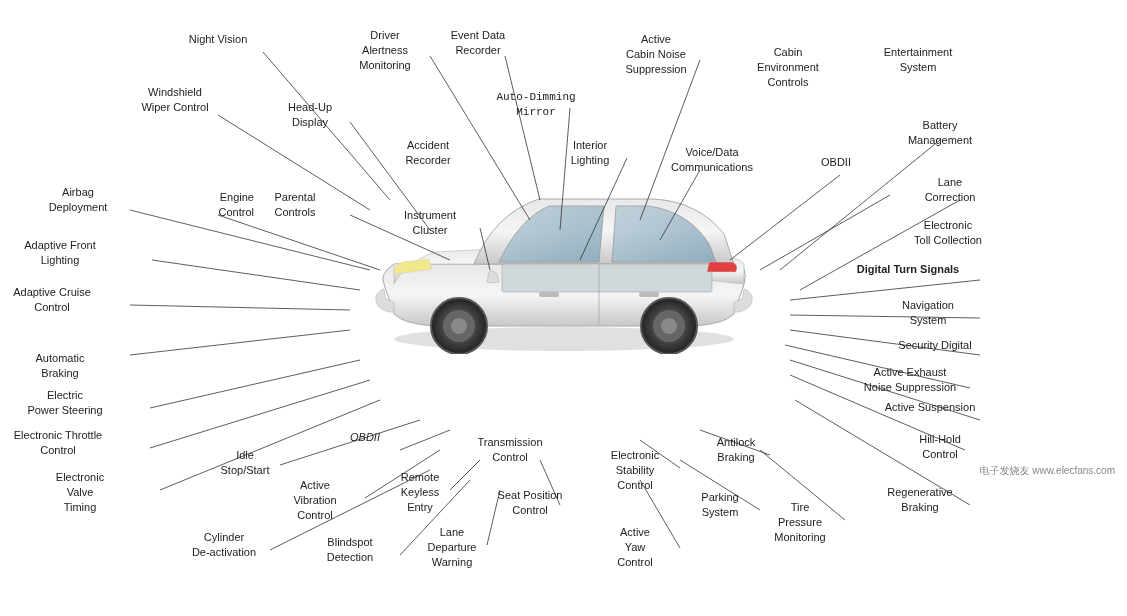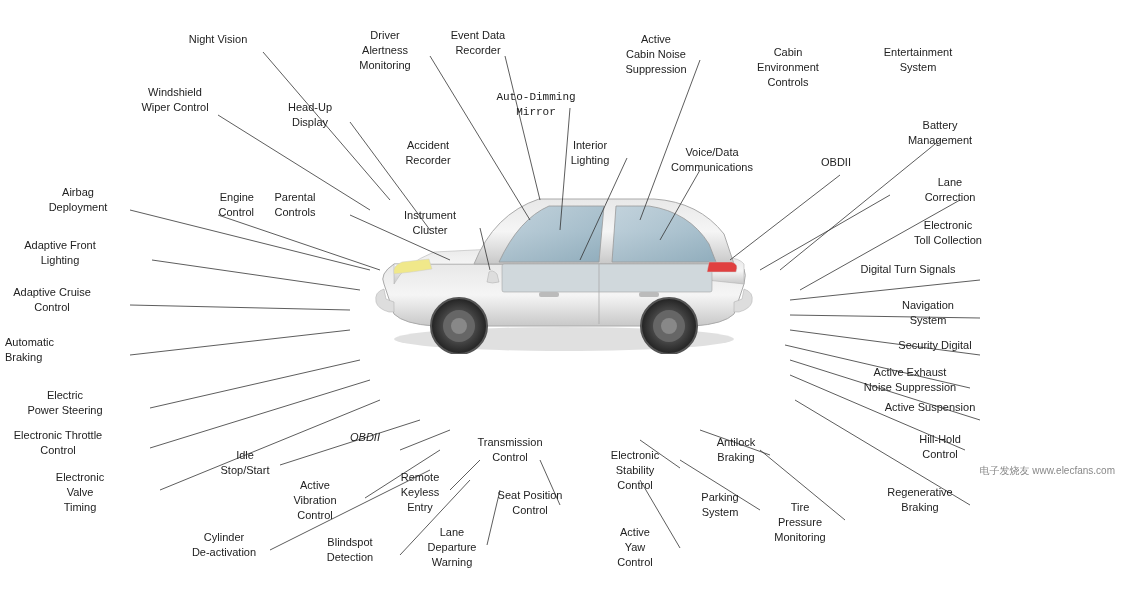--- a/index.html
+++ b/index.html
@@ -166,24 +166,24 @@
       <div style="position: absolute; left: 535px; top: 138px; width: 110px; text-align: center; font-size: 11px; line-height: 1.35; color: rgb(34, 34, 34);">Interior<br>Lighting</div>
       <div style="position: absolute; left: 657px; top: 145px; width: 110px; text-align: center; font-size: 11px; line-height: 1.35; color: rgb(34, 34, 34);">Voice/Data<br>Communications</div>
       <div style="position: absolute; left: 781px; top: 155px; width: 110px; text-align: center; font-size: 11px; line-height: 1.35; color: rgb(34, 34, 34);">OBDII</div>
       <div style="position: absolute; left: 895px; top: 175px; width: 110px; text-align: center; font-size: 11px; line-height: 1.35; color: rgb(34, 34, 34);">Lane<br>Correction</div>
       <div style="position: absolute; left: 23px; top: 185px; width: 110px; text-align: center; font-size: 11px; line-height: 1.35; color: rgb(34, 34, 34);">Airbag<br>Deployment</div>
       <div style="position: absolute; left: 144px; top: 190px; width: 110px; text-align: right; font-size: 11px; line-height: 1.35; color: rgb(34, 34, 34);">Engine<br>Control</div>
       <div style="position: absolute; left: 240px; top: 190px; width: 110px; text-align: center; font-size: 11px; line-height: 1.35; color: rgb(34, 34, 34);">Parental<br>Controls</div>
       <div style="position: absolute; left: 375px; top: 208px; width: 110px; text-align: center; font-size: 11px; line-height: 1.35; color: rgb(34, 34, 34);">Instrument<br>Cluster</div>
       <div style="position: absolute; left: 893px; top: 218px; width: 110px; text-align: center; font-size: 11px; line-height: 1.35; color: rgb(34, 34, 34);">Electronic<br>Toll Collection</div>
       <div style="position: absolute; left: 5px; top: 238px; width: 110px; text-align: center; font-size: 11px; line-height: 1.35; color: rgb(34, 34, 34);">Adaptive Front<br>Lighting</div>
-      <div style="position: absolute; left: 853px; top: 262px; width: 110px; text-align: center; font-size: 11px; line-height: 1.35; color: rgb(34, 34, 34);">Digital Turn Signals</div>
+      <div style="position: absolute; left: 853px; top: 262px; width: 110px; text-align: center; font-size: 11px; line-height: 1.35; color: rgb(34, 34, 34); font-weight: bold;">Digital Turn Signals</div>
       <div style="position: absolute; left: -3px; top: 285px; width: 110px; text-align: center; font-size: 11px; line-height: 1.35; color: rgb(34, 34, 34);">Adaptive Cruise<br>Control</div>
       <div style="position: absolute; left: 873px; top: 298px; width: 110px; text-align: center; font-size: 11px; line-height: 1.35; color: rgb(34, 34, 34);">Navigation<br>System</div>
-      <div style="position: absolute; left: 5px; top: 335px; width: 110px; text-align: left; font-size: 11px; line-height: 1.35; color: rgb(34, 34, 34);">Automatic<br>Braking</div>
+      <div style="position: absolute; left: 5px; top: 351px; width: 110px; text-align: center; font-size: 11px; line-height: 1.35; color: rgb(34, 34, 34);">Automatic<br>Braking</div>
       <div style="position: absolute; left: 880px; top: 338px; width: 110px; text-align: center; font-size: 11px; line-height: 1.35; color: rgb(34, 34, 34);">Security Digital</div>
       <div style="position: absolute; left: 855px; top: 365px; width: 110px; text-align: center; font-size: 11px; line-height: 1.35; color: rgb(34, 34, 34);">Active Exhaust<br>Noise Suppression</div>
       <div style="position: absolute; left: 10px; top: 388px; width: 110px; text-align: center; font-size: 11px; line-height: 1.35; color: rgb(34, 34, 34);">Electric<br>Power Steering</div>
       <div style="position: absolute; left: 875px; top: 400px; width: 110px; text-align: center; font-size: 11px; line-height: 1.35; color: rgb(34, 34, 34);">Active Suspension</div>
       <div style="position: absolute; left: 3px; top: 428px; width: 110px; text-align: center; font-size: 11px; line-height: 1.35; color: rgb(34, 34, 34);">Electronic Throttle<br>Control</div>
       <div style="position: absolute; left: 885px; top: 432px; width: 110px; text-align: center; font-size: 11px; line-height: 1.35; color: rgb(34, 34, 34);">Hill-Hold<br>Control</div>
       <div style="position: absolute; left: 25px; top: 470px; width: 110px; text-align: center; font-size: 11px; line-height: 1.35; color: rgb(34, 34, 34);">Electronic<br>Valve<br>Timing</div>
       <div style="position: absolute; left: 190px; top: 448px; width: 110px; text-align: center; font-size: 11px; line-height: 1.35; color: rgb(34, 34, 34);">Idle<br>Stop/Start</div>
       <div style="position: absolute; left: 310px; top: 430px; width: 110px; text-align: center; font-size: 11px; line-height: 1.35; color: rgb(34, 34, 34); font-style: italic;">OBDII</div>
       <div style="position: absolute; left: 260px; top: 478px; width: 110px; text-align: center; font-size: 11px; line-height: 1.35; color: rgb(34, 34, 34);">Active<br>Vibration<br>Control</div>

